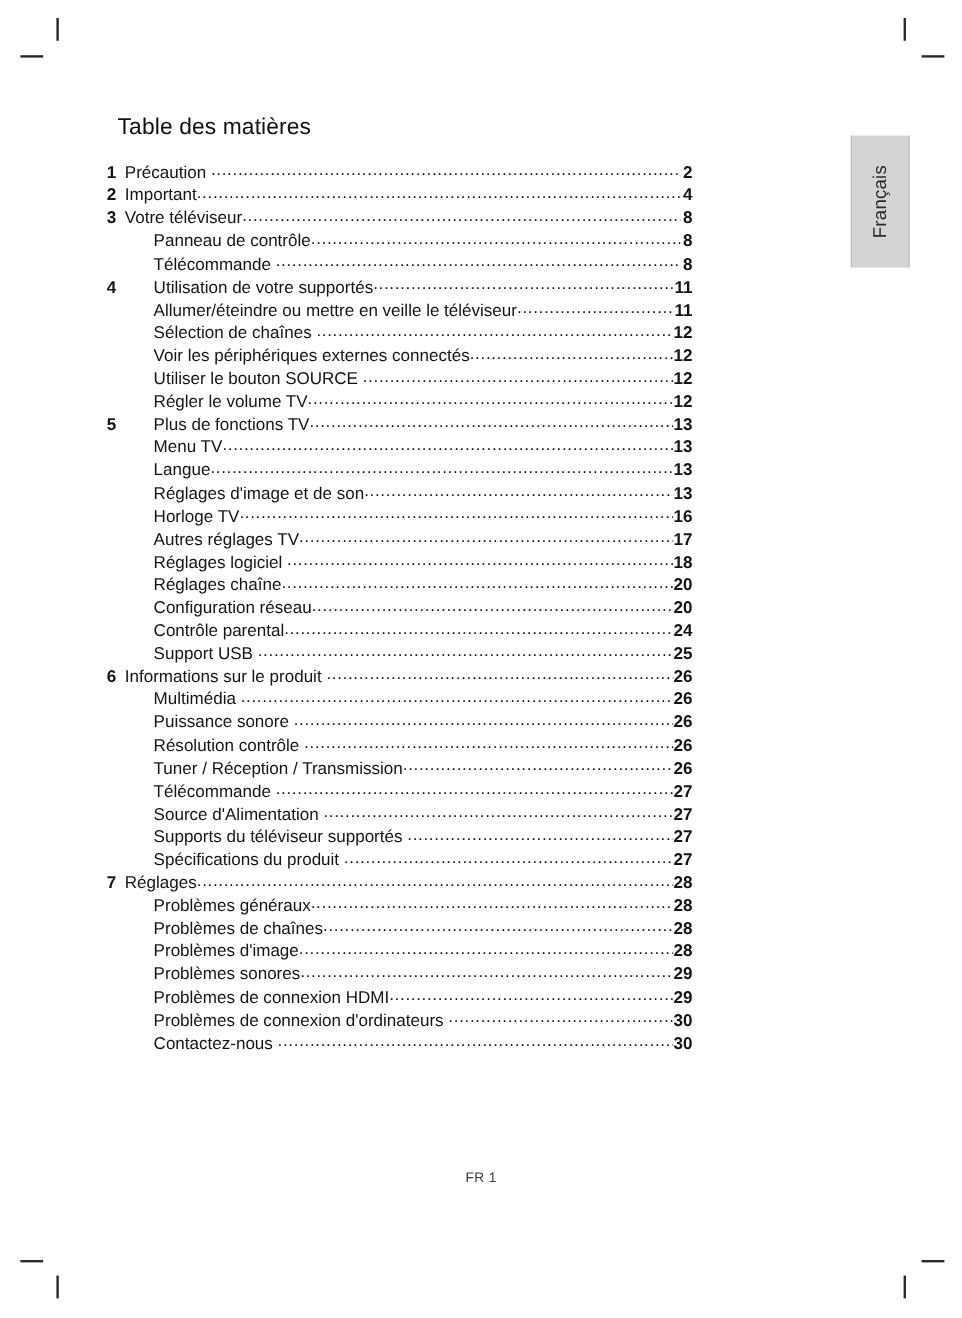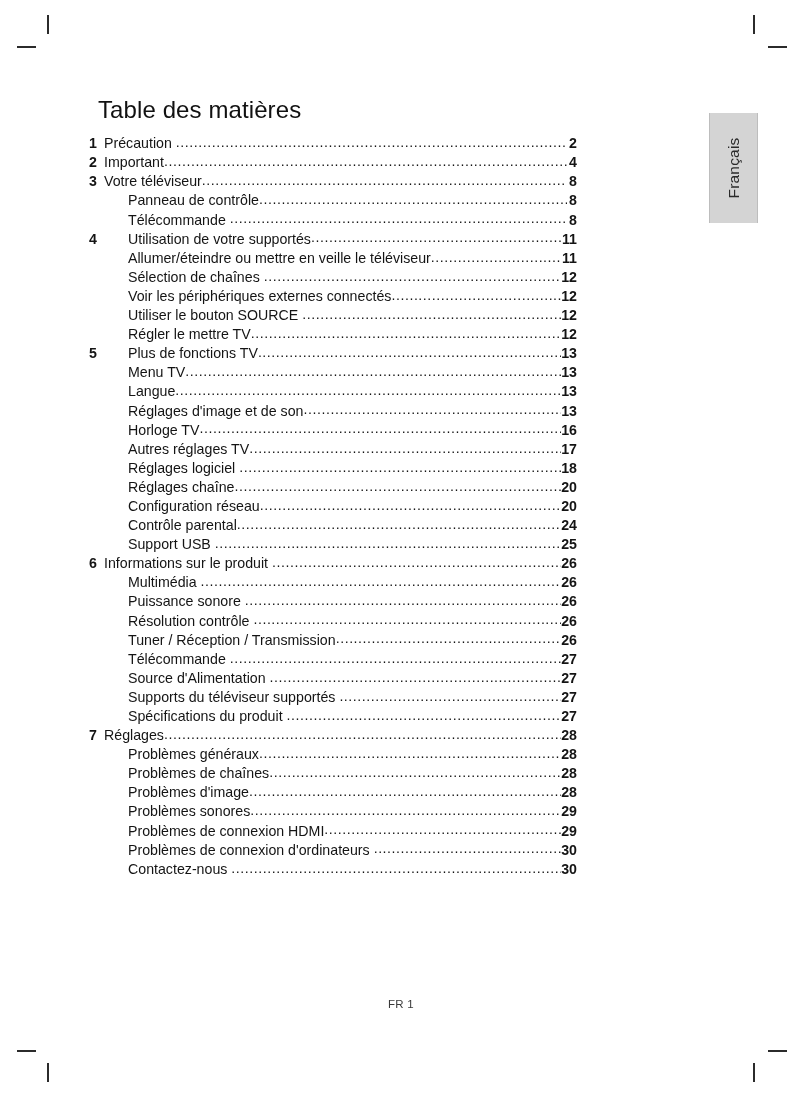--- a/index.html
+++ b/index.html
@@ -61,21 +61,21 @@
     left: 0;
     top: 0;
     width: 802px;
     height: 1098px;
   }
 
   .toc-heading {
     position: absolute;
     left: 98px;
     top: 96px;
-    font-size: 24px;
+    font-size: 19px;
     font-weight: 400;
     letter-spacing: 0.1px;
     color: #111;
   }
 
   .toc-list {
     position: absolute;
     left: 89px;
     top: 134px;
     width: 488px;
@@ -129,21 +129,21 @@
 
   .toc-row .pageno {
     flex: 0 0 auto;
     text-align: right;
     font-weight: 700;
     min-width: 10px;
   }
 
   .footer {
     position: absolute;
-    top: 998px;
+    top: 976px;
     left: 0;
     width: 802px;
     text-align: center;
     font-size: 11.5px;
     color: #3a3a3a;
     letter-spacing: 0.3px;
   }
 </style>
 </head>
 <body>
@@ -214,21 +214,21 @@
         <span class="label">Voir les périphériques externes connectés</span>
         <span class="leader"></span>
         <span class="pageno">12</span>
       </div>
       <div class="toc-row lvl-sub">
         <span class="label pad-right">Utiliser le bouton SOURCE</span>
         <span class="leader"></span>
         <span class="pageno">12</span>
       </div>
       <div class="toc-row lvl-sub">
-        <span class="label">Régler le mettre  TV</span>
+        <span class="label">Régler le volume  TV</span>
         <span class="leader"></span>
         <span class="pageno">12</span>
       </div>
       <div class="toc-row lvl-chap-wide">
         <span class="num">5</span>
         <span class="label">Plus de fonctions  TV</span>
         <span class="leader"></span>
         <span class="pageno">13</span>
       </div>
       <div class="toc-row lvl-sub">

